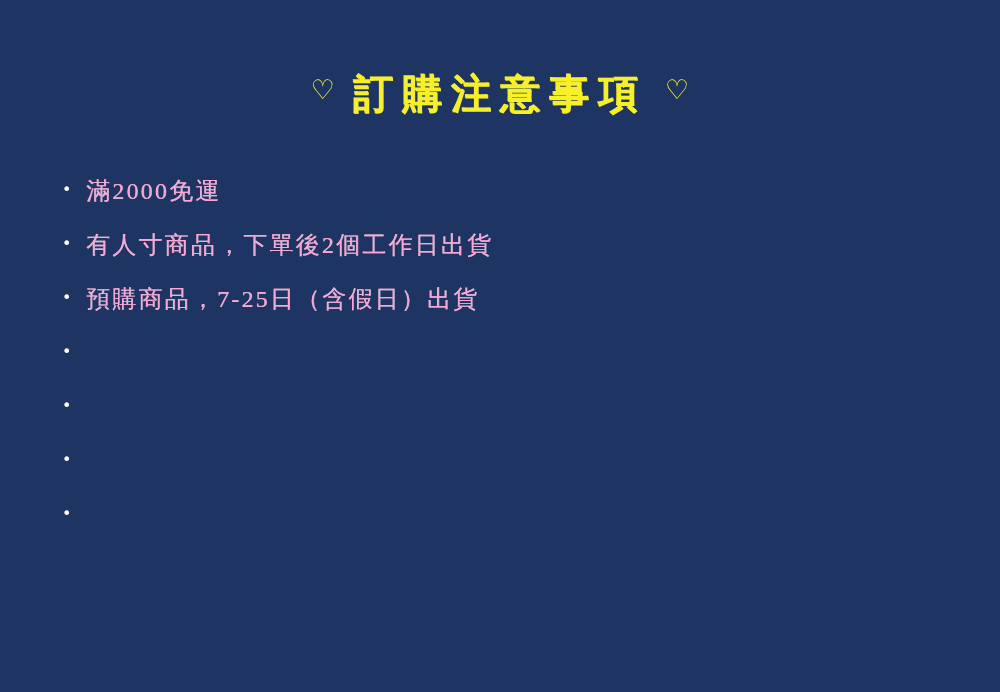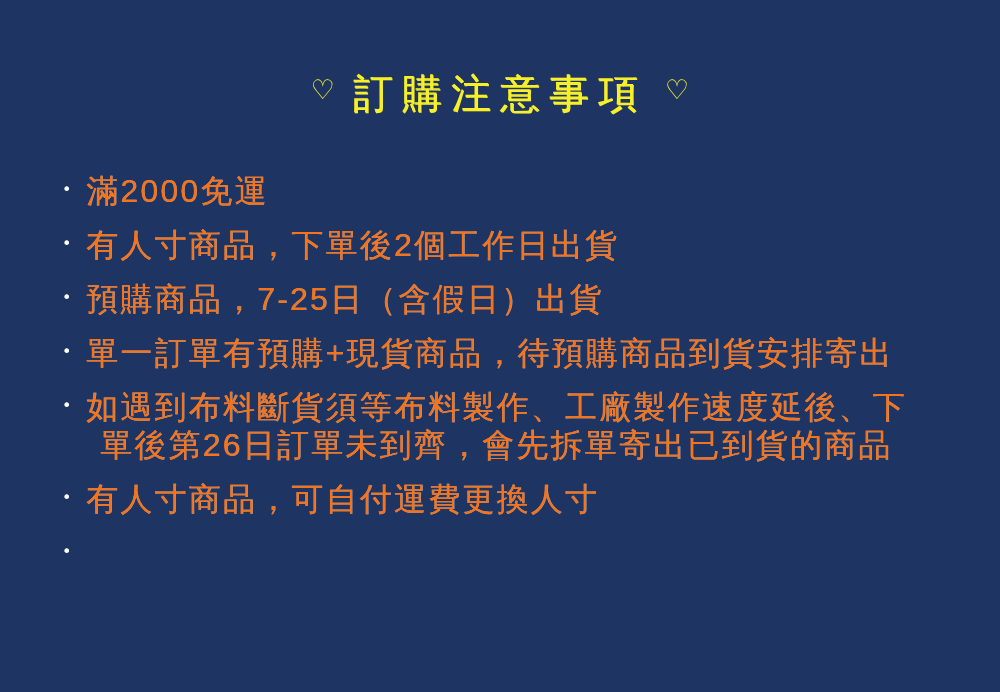--- a/index.html
+++ b/index.html
@@ -33,21 +33,21 @@
   .title-heart {
     color: #f7f029;
     font-size: 27px;
     line-height: 1;
     transform: translateY(-4px);
   }
   .title-text {
     color: #f7f029;
     font-size: 40px;
     letter-spacing: 9px;
-    font-weight: normal;
+    font-weight: bold;
     font-family: "DejaVu Sans", sans-serif;
     text-shadow: 0.7px 0.7px 0 #f7f029;
   }
   .list {
     position: absolute;
     top: 172px;
     left: 62px;
     width: 895px;
   }
   .item {
@@ -58,25 +58,25 @@
   .bullet {
     color: #ffffff;
     font-size: 16px;
     line-height: 38px;
     width: 24px;
     flex: 0 0 24px;
     text-align: left;
     transform: translateY(-1px);
   }
   .item-text {
-    color: #f97316;
-    font-size: 32px;
+    color: #f9a8d4;
+    font-size: 24px;
     line-height: 38px;
     letter-spacing: 2.2px;
-    font-family: Liberation Sans, sans-serif;
+    font-family: Liberation Serif, serif;
     text-shadow: 0.4px 0.4px 0 rgba(255,255,255,0.55);
   }
   .item-text .l2 {
     display: block;
     margin-left: 14px;
   }
 </style>
 </head>
 <body>
 
@@ -100,31 +100,28 @@
       <span class="item-text">有人寸商品，下單後2個工作日出貨</span>
     </div>
 
     <div class="item">
       <span class="bullet">•</span>
       <span class="item-text">預購商品，7-25日（含假日）出貨</span>
     </div>
 
     <div class="item">
       <span class="bullet">•</span>
-      <span class="item-text">單一訂單有預購+現貨商品，待預購商品到貨安排寄出</span>
     </div>
 
     <div class="item">
       <span class="bullet">•</span>
-      <span class="item-text"><span>如遇到布料斷貨須等布料製作、工廠製作速度延後、下</span><span class="l2">單後第26日訂單未到齊，會先拆單寄出已到貨的商品</span></span>
     </div>
 
     <div class="item">
       <span class="bullet">•</span>
-      <span class="item-text">有人寸商品，可自付運費更換人寸</span>
     </div>
 
     <div class="item">
       <span class="bullet">•</span>
     </div>
 
   </div>
 </div>
 
 </body></html>

